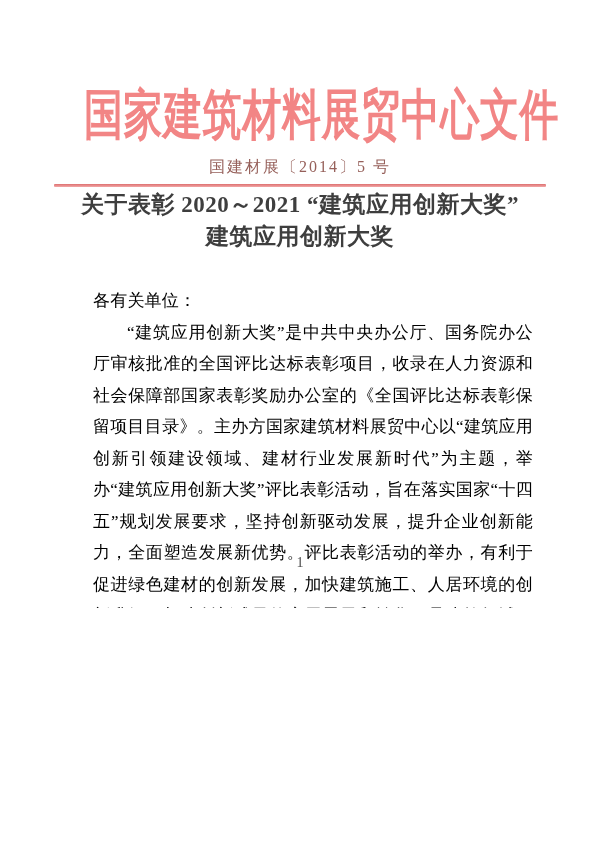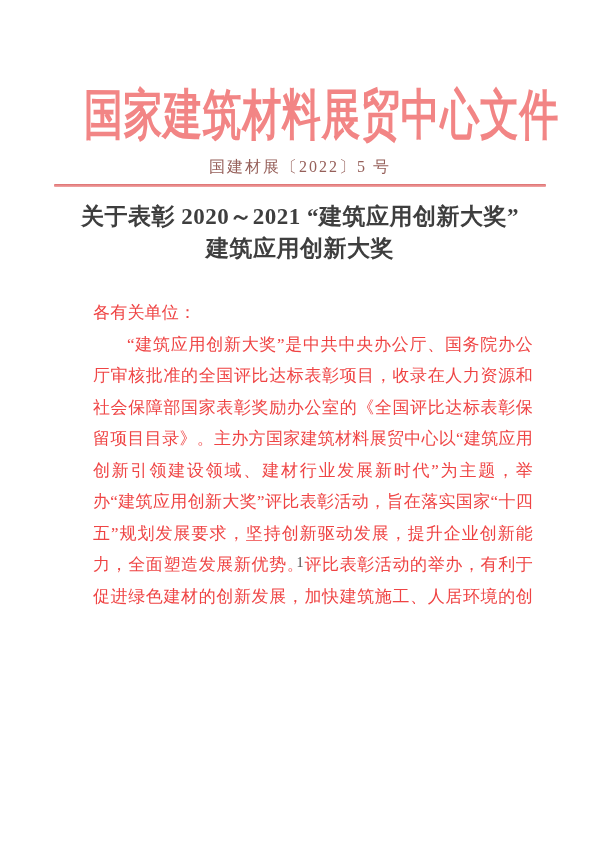--- a/index.html
+++ b/index.html
@@ -33,34 +33,34 @@
     letter-spacing: 2px;
   }
   .red-rule {
     margin: 9px auto 0 auto;
     width: 492px;
     height: 3px;
     background: linear-gradient(to bottom, #dd6f6f, #f2a8a8);
     border-radius: 1px;
   }
   .doc-title {
-    margin-top: 14px;
+    margin-top: 2px;
     text-align: center;
     font-size: 23px;
     font-weight: bold;
     line-height: 32px;
     color: #3e3e3e;
     letter-spacing: 0.5px;
   }
   .body-block {
     margin: 32px 0 0 93px;
     width: 440px;
     font-size: 17px;
     line-height: 31.5px;
-    color: #ef4444;
+    color: #000000;
     text-align: justify;
     letter-spacing: 0.2px;
   }
   .body-block p { margin: 0; padding: 0; }
   .indent { text-indent: 2em; }
   .page-num {
     position: absolute;
     left: 0;
     right: 0;
     bottom: 38px;
@@ -70,21 +70,21 @@
     color: #4a4a4a;
   }
 </style>
 </head>
 <body>
 
 <div class="page">
 
   <div class="org-title">国家建筑材料展贸中心文件</div>
 
-  <div class="doc-number">国建材展〔2022〕5 号</div>
+  <div class="doc-number">国建材展〔2014〕5 号</div>
 
   <div class="red-rule"></div>
 
   <div class="doc-title">
     <div>关于表彰 2020～2021 “建筑应用创新大奖”</div>
     <div>建筑应用创新大奖</div>
   </div>
 
   <div class="body-block">
     <p>各有关单位：</p>

